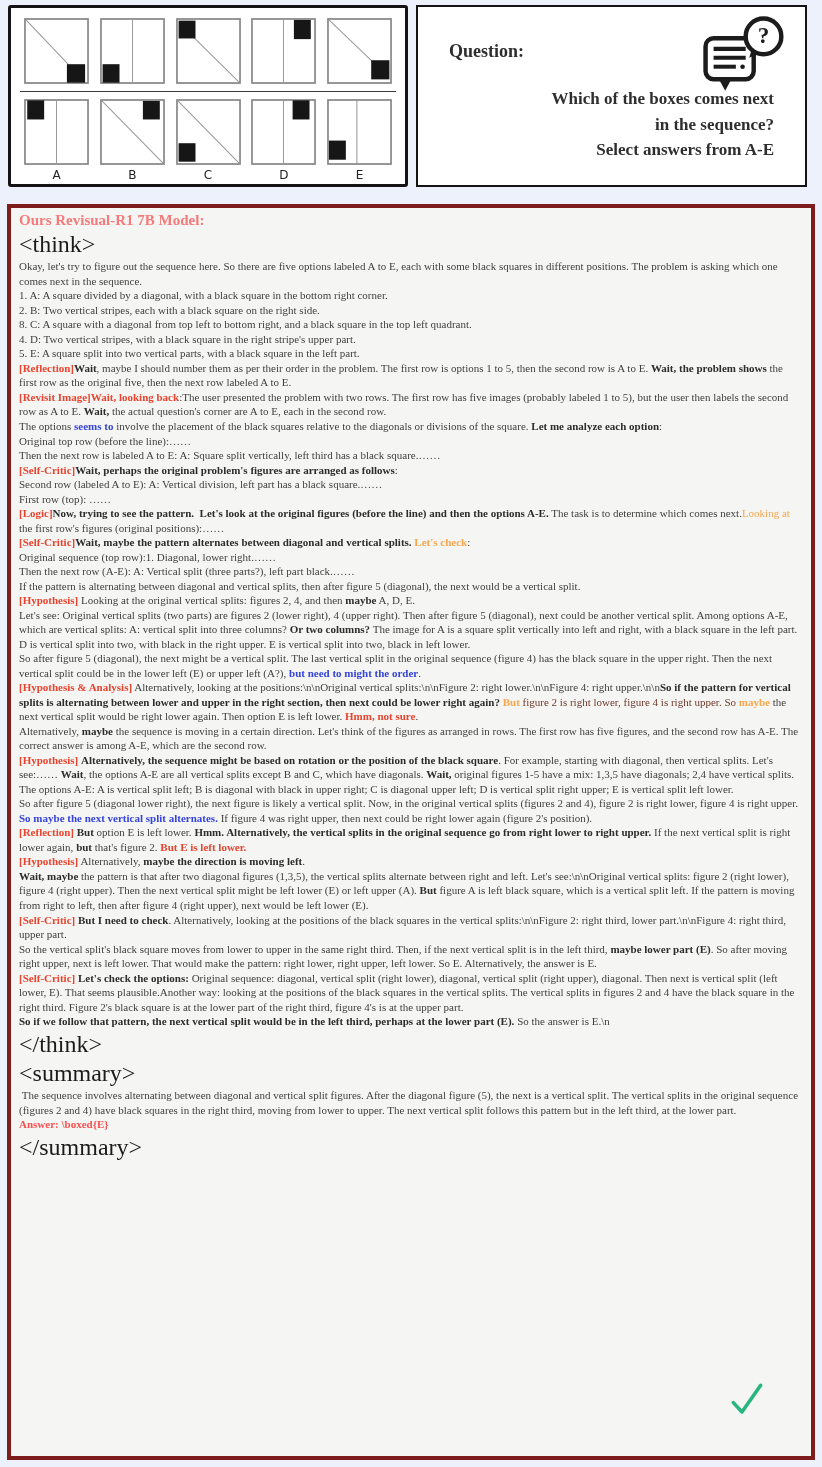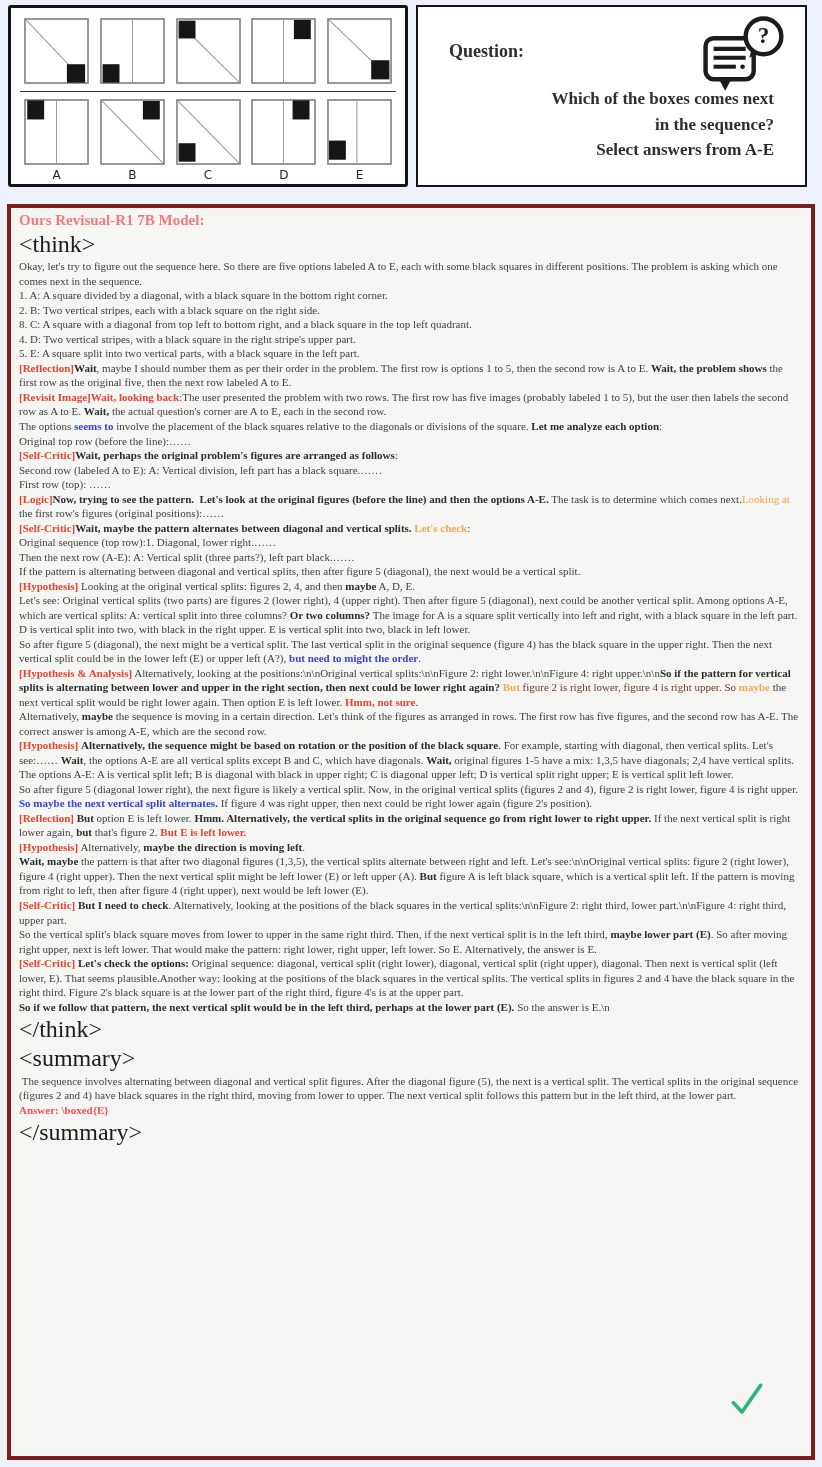--- a/index.html
+++ b/index.html
@@ -133,20 +133,21 @@
         <div class="para"><span>Okay, let's try to figure out the sequence here. So there are five options labeled A to E, each with some black squares in different positions. The problem is asking which one comes next in the sequence.</span></div>
         <div class="para"><span>1. A: A square divided by a diagonal, with a black square in the bottom right corner.</span></div>
         <div class="para"><span>2. B: Two vertical stripes, each with a black square on the right side.</span></div>
         <div class="para"><span>8. C: A square with a diagonal from top left to bottom right, and a black square in the top left quadrant.</span></div>
         <div class="para"><span>4. D: Two vertical stripes, with a black square in the right stripe's upper part.</span></div>
         <div class="para"><span>5. E: A square split into two vertical parts, with a black square in the left part.</span></div>
         <div class="para"><span class="s-r">[Reflection]</span><span class="s-b">Wait</span><span>, maybe I should number them as per their order in the problem. The first row is options 1 to 5, then the second row is A to E. </span><span class="s-b">Wait, the problem shows</span><span> the first row as the original five, then the next row labeled A to E.</span></div>
         <div class="para"><span class="s-r">[Revisit Image]Wait, looking back</span><span>:The user presented the problem with two rows. The first row has five images (probably labeled 1 to 5), but the user then labels the second row as A to E. </span><span class="s-b">Wait,</span><span> the actual question's corner are A to E, each in the second row.</span></div>
         <div class="para"><span>The options </span><span class="s-bl">seems to</span><span> involve the placement of the black squares relative to the diagonals or divisions of the square. </span><span class="s-b">Let me analyze each option</span><span>:</span></div>
         <div class="para"><span>Original top row (before the line):……</span></div>
+        <div class="para"><span>Then the next row is labeled A to E: A: Square split vertically, left third has a black square.……</span></div>
         <div class="para"><span class="s-r">[Self-Critic]</span><span class="s-b">Wait, perhaps the original problem's figures are arranged as follows</span><span>:</span></div>
         <div class="para"><span>Second row (labeled A to E): A: Vertical division, left part has a black square.……</span></div>
         <div class="para"><span>First row (top): ……</span></div>
         <div class="para"><span class="s-r">[Logic]</span><span class="s-b">Now, trying to see the pattern.  Let's look at the original figures (before the line) and then the options A-E.</span><span> The task is to determine which comes next.</span><span class="s-o">Looking at</span><span> the first row's figures (original positions):……</span></div>
         <div class="para"><span class="s-r">[Self-Critic]</span><span class="s-b">Wait, maybe the pattern alternates between diagonal and vertical splits. </span><span class="s-ob">Let's check</span><span>:</span></div>
         <div class="para"><span>Original sequence (top row):1. Diagonal, lower right.……</span></div>
         <div class="para"><span>Then the next row (A-E): A: Vertical split (three parts?), left part black.……</span></div>
         <div class="para"><span>If the pattern is alternating between diagonal and vertical splits, then after figure 5 (diagonal), the next would be a vertical split.</span></div>
         <div class="para"><span class="s-r">[Hypothesis]</span><span> Looking at the original vertical splits: figures 2, 4, and then </span><span class="s-b">maybe</span><span> A, D, E.</span></div>
         <div class="para"><span>Let's see: Original vertical splits (two parts) are figures 2 (lower right), 4 (upper right). Then after figure 5 (diagonal), next could be another vertical split. Among options A-E, which are vertical splits: A: vertical split into three columns? </span><span class="s-b">Or two columns?</span><span> The image for A is a square split vertically into left and right, with a black square in the left part. D is vertical split into two, with black in the right upper. E is vertical split into two, black in left lower.</span></div>

